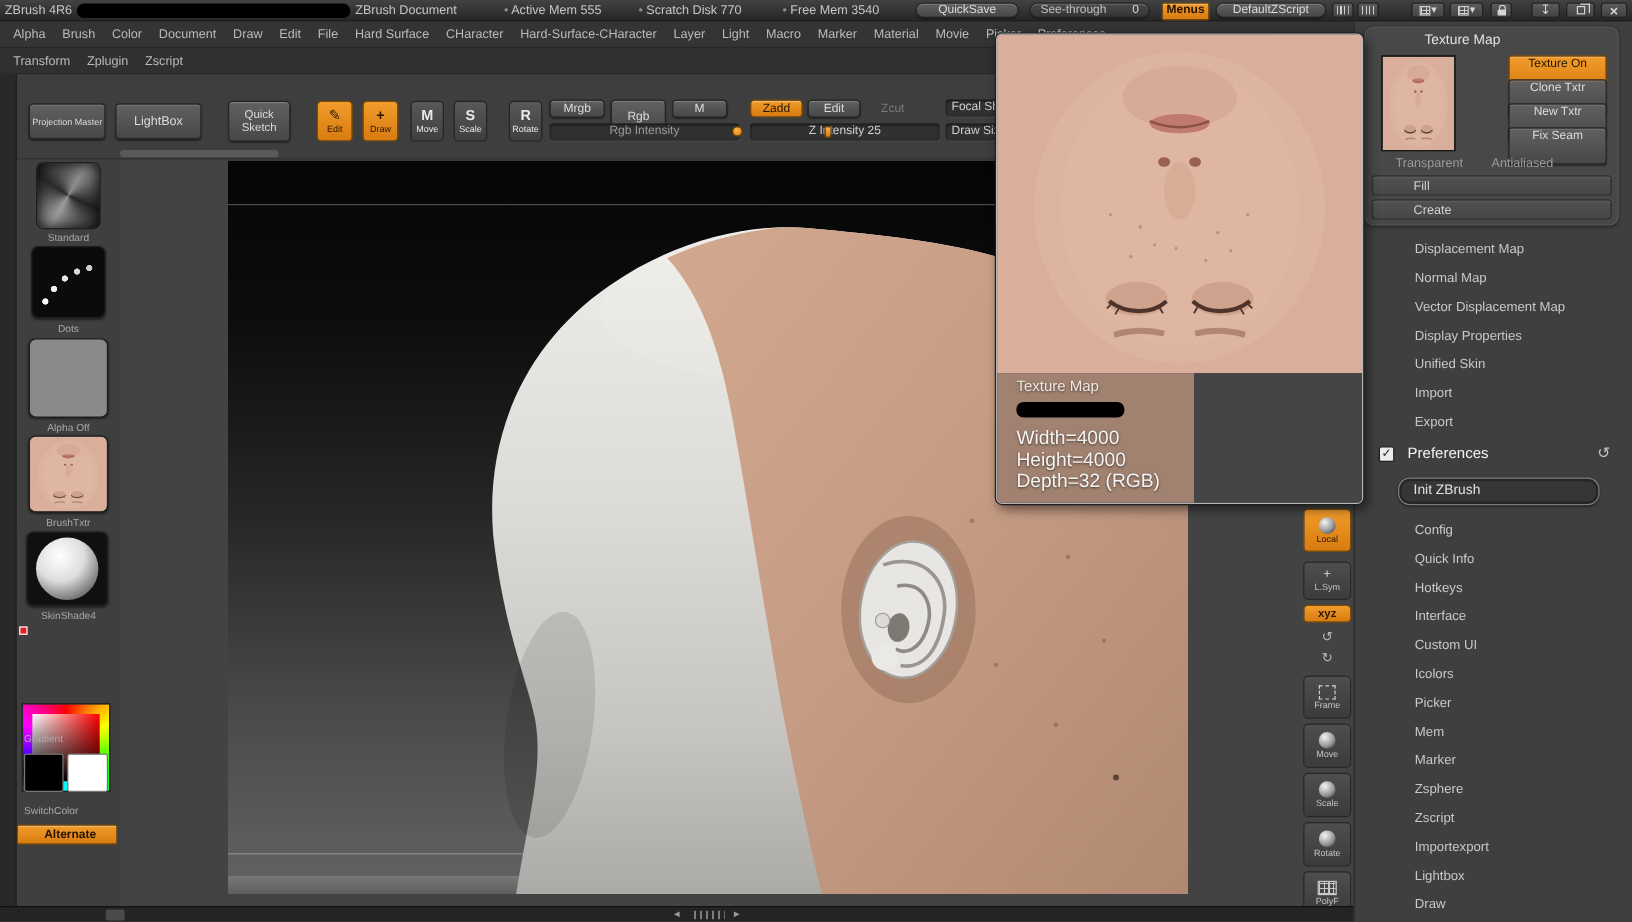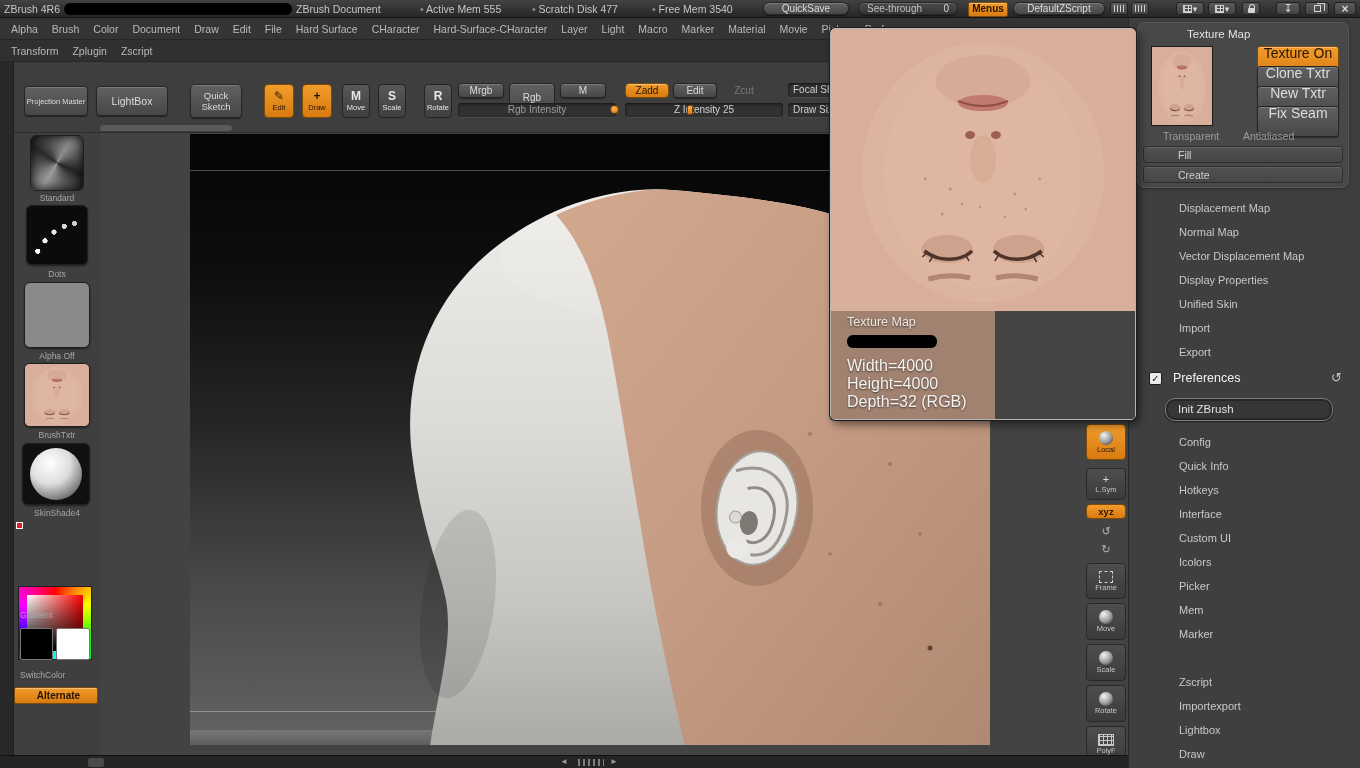--- a/index.html
+++ b/index.html
@@ -93,21 +93,21 @@
   .grip{position:absolute;left:578px;top:3px;width:26px;height:7px;
     background:repeating-linear-gradient(90deg,#7d7d7d 0 2px,transparent 2px 5px)}
   .barrow{position:absolute;top:1px;font-size:8px;color:#999}
   
   .rpanel{position:absolute;left:1128px;top:18px;width:232px;height:750px;background:#3f3f3f;border-left:1px solid #2a2a2a}
   .rpanel>*{position:absolute}
   .group{left:8px;top:4px;width:212px;height:166px;background:#484848;border-radius:8px;
     box-shadow:inset 0 0 0 1px #565656,0 1px 3px rgba(0,0,0,.4)}
   .group>*{position:absolute}
   .ghead{font-size:11.5px;color:#e2e2e2}
-  .pbtn{width:82px;height:31px;line-height:13px;font-size:14px;border-radius:3px}
+  .pbtn{width:82px;height:31px;line-height:13px;font-size:10px;border-radius:3px}
   .tglbl{font-size:10.5px;color:#9b9b9b}
   .rowbtn{height:17px;line-height:16px;font-size:10.5px;color:#d0d0d0;text-align:left;padding-left:34px;
     background:linear-gradient(#525252,#464646);border:1px solid #2e2e2e;border-radius:3px;
     box-shadow:inset 0 1px 0 rgba(255,255,255,.10)}
   .prow{position:absolute;left:0;width:232px;height:24px;line-height:24px;padding-left:50px;
     font-size:11px;color:#c8c8c8;white-space:nowrap}
   .prefrow{left:0;width:232px;height:26px}
   .checkbox{position:absolute;left:20px;top:6px;width:13px;height:13px;background:#ebebeb;border:1px solid #1f1f1f;
     border-radius:2px;font-size:10px;line-height:12px;text-align:center;color:#222}
   .initbtn{left:36px;top:380px;width:168px;height:23px;background:#363636;border:1px solid #7d7d7d;border-radius:10px;
@@ -156,21 +156,21 @@
   </symbol>
 </svg>
 
 <div id="stage">
 
   <div class="titlebar">
     <span style="left:4px;top:3px">ZBrush 4R6</span>
     <div class="redact" style="left:64px;top:3px;width:228px;height:12px"></div>
     <span style="left:296px;top:3px">ZBrush Document</span>
     <span class="tb-stat" style="left:420px;top:3px">Active Mem 555</span>
-    <span class="tb-stat" style="left:532px;top:3px">Scratch Disk 477</span>
+    <span class="tb-stat" style="left:532px;top:3px">Scratch Disk 770</span>
     <span class="tb-stat" style="left:652px;top:3px">Free Mem 3540</span>
     <div class="gbtn" style="left:763px;top:2px;width:86px;height:13px;line-height:12px;border-radius:7px">QuickSave</div>
     <div class="gbtn" style="left:858px;top:2px;width:100px;height:13px;border-radius:7px;background:linear-gradient(#4a4a4a,#343434)">
       <span style="position:absolute;left:8px;top:0;font-size:10px;color:#c0c0c0">See-through</span>
       <span style="position:absolute;right:8px;top:0;font-size:10px;color:#d8d8d8">0</span>
     </div>
     <div class="obtn" style="left:968px;top:2px;width:40px;height:15px;line-height:12px;border-radius:2px;font-weight:bold">Menus</div>
     <div class="gbtn" style="left:1013px;top:2px;width:92px;height:13px;line-height:12px;border-radius:7px">DefaultZScript</div>
     <div class="tb-ico" style="left:1110px;width:18px">
         <div class="bars"></div>
@@ -452,20 +452,21 @@
 
     <div class="prow" style="top:412px">Config</div>
     <div class="prow" style="top:436px">Quick Info</div>
     <div class="prow" style="top:460px">Hotkeys</div>
     <div class="prow" style="top:484px">Interface</div>
     <div class="prow" style="top:508px">Custom UI</div>
     <div class="prow" style="top:532px">Icolors</div>
     <div class="prow" style="top:556px">Picker</div>
     <div class="prow" style="top:580px">Mem</div>
     <div class="prow" style="top:604px">Marker</div>
+    <div class="prow" style="top:628px">Zsphere</div>
     <div class="prow" style="top:652px">Zscript</div>
     <div class="prow" style="top:676px">Importexport</div>
     <div class="prow" style="top:700px">Lightbox</div>
     <div class="prow" style="top:724px">Draw</div>
   </div>
 
   <div class="popup">
     <div class="popimg">
       <svg width="304" height="282">
           <use href="#faceTex"></use>

